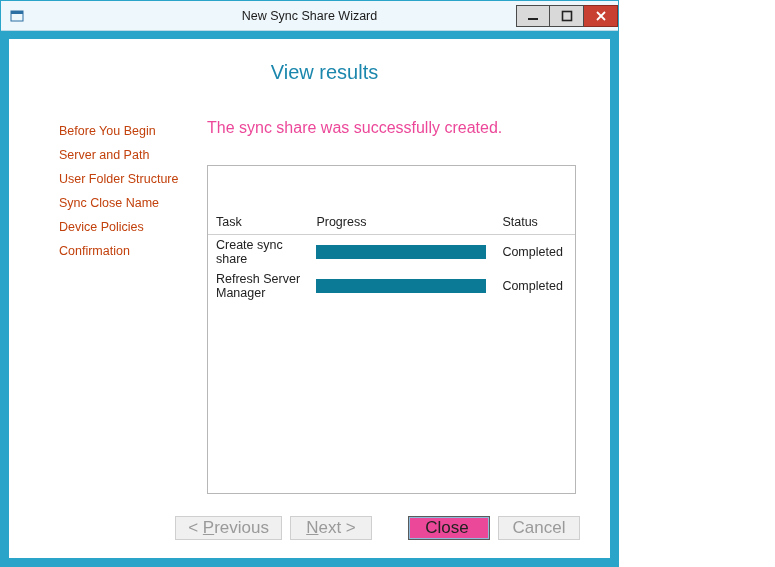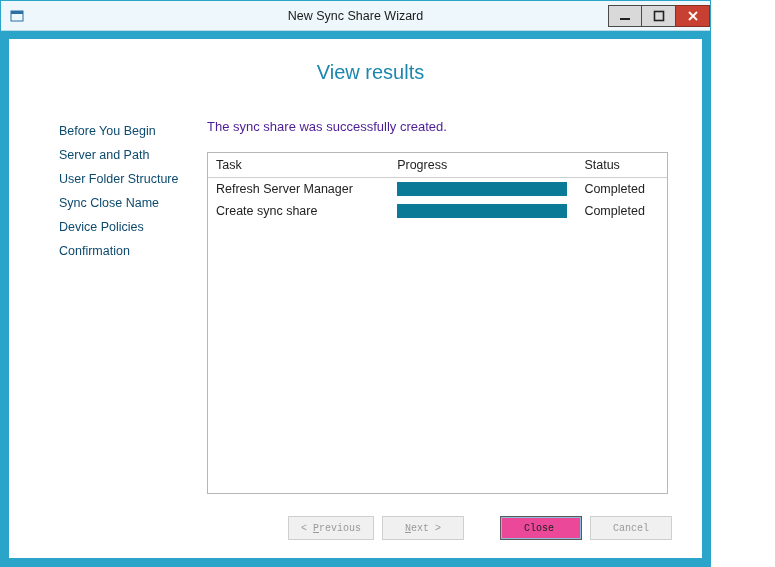--- a/index.html
+++ b/index.html
@@ -5,21 +5,21 @@
   * { box-sizing: border-box; }
   body {
     margin: 0;
     font-family: "Segoe UI", Arial, sans-serif;
     background: #fff;
     width: 775px;
     height: 567px;
     overflow: hidden;
   }
   .window {
-    width: 711px;
+    width: 619px;
     height: 567px;
     border: 1px solid #2ba4c9;
     display: flex;
     flex-direction: column;
     background: #fff;
   }
   .titlebar {
     height: 30px;
     background: #eef7fb;
     border-bottom: 1px solid #bcd9e6;
@@ -90,55 +90,56 @@
     position: relative;
     padding: 0 0 0 0;
   }
   .sidebar {
     width: 180px;
     padding: 14px 0 0 0;
     font-size: 12.5px;
   }
   .side-item {
     padding: 5px 0 5px 46px;
-    color: #0c4a6e;
+    color: #c2410c;
     white-space: nowrap;
     cursor: default;
   }
   .side-item.active {
     background: #0f6fb0;
     color: #fff;
     padding-left: 30px;
     border-left: 16px solid #fff00000;
   }
   .side-item.active { padding-left: 46px; }
   .main {
     flex: 1;
     padding: 14px 30px 0 14px;
     display: flex;
     flex-direction: column;
   }
   .status-msg {
-    font-size: 13px;
-    color: #4c1d95;
-    margin-bottom: 18px;
+    font-size: 16px;
+    color: #ec4899;
+    margin-bottom: 28px;
   }
   .grid-wrap {
     border: 1px solid #b7b7b7;
     flex: 1;
     background: #fff;
     min-height: 0;
     display: flex;
     flex-direction: column;
     margin-bottom: 8px;
   }
   .grid {
     width: 100%;
     border-collapse: collapse;
     font-size: 12.5px;
+    margin-top: 44px;
   }
   .grid th {
     text-align: left;
     font-weight: 400;
     color: #222;
     border-bottom: 1px solid #cfcfcf;
     padding: 5px 8px;
     background: #fff;
   }
   .grid td {
@@ -159,22 +160,22 @@
     height: 52px;
     display: flex;
     align-items: center;
     justify-content: flex-end;
     padding: 0 26px 0 0;
     gap: 8px;
   }
   .btn {
     min-width: 82px;
     height: 24px;
-    font-size: 10px;
-    font-family: Liberation Mono, monospace;
+    font-size: 17px;
+    font-family: Liberation Sans, sans-serif;
     color: #222;
     background: #ececec;
     border: 1px solid #a7a7a7;
     padding: 0 12px;
     cursor: pointer;
   }
   .btn:disabled {
     color: #9a9a9a;
     cursor: default;
     background: #f0f0f0;
@@ -245,28 +246,28 @@
           <table class="grid">
             <thead>
               <tr>
                 <th>Task</th>
                 <th>Progress</th>
                 <th>Status</th>
               </tr>
             </thead>
             <tbody id="grid-body">
                 <tr>
-                  <td>Refresh Server Manager</td>
+                  <td>Create sync share</td>
                   <td>
                     <div class="progress" style="width: 170px;"></div>
                   </td>
                   <td>Completed</td>
                 </tr>
                 <tr>
-                  <td>Create sync share</td>
+                  <td>Refresh Server Manager</td>
                   <td>
                     <div class="progress" style="width: 170px;"></div>
                   </td>
                   <td>Completed</td>
                 </tr>
               </tbody>
           </table>
           <div class="grid-fill"></div>
         </div>
       </div>

